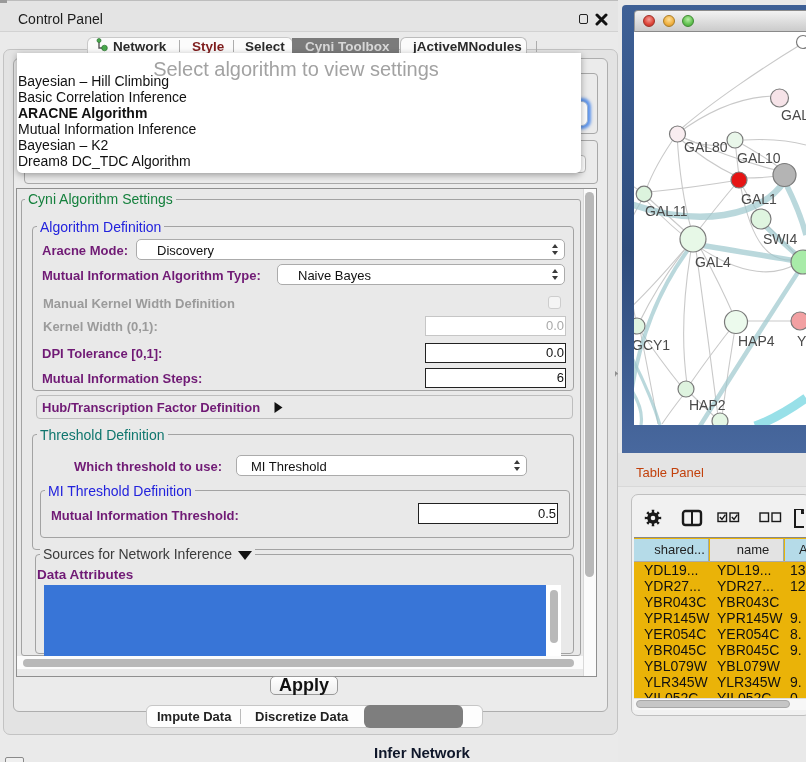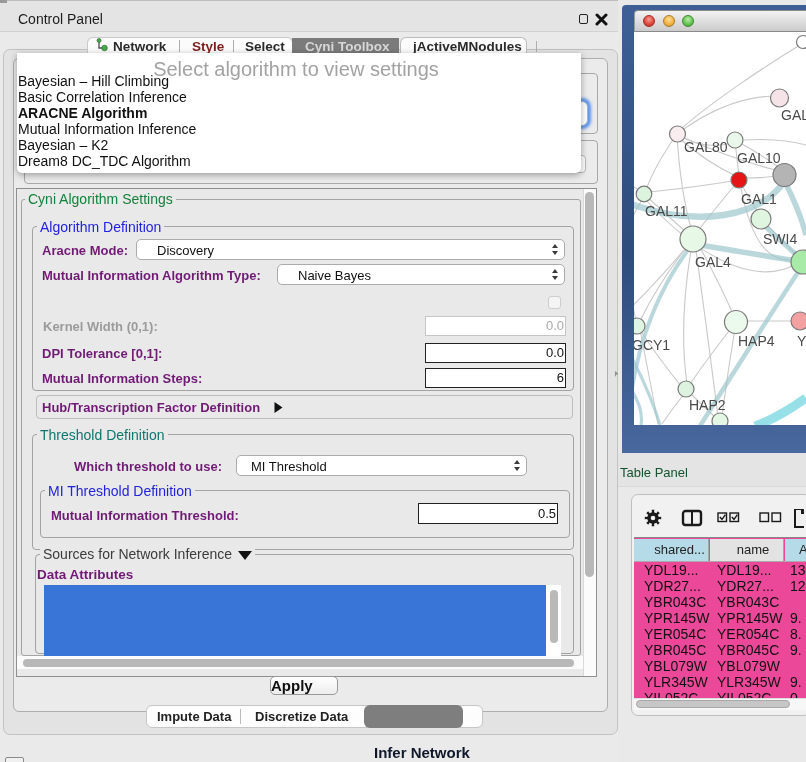--- a/index.html
+++ b/index.html
@@ -77,20 +77,21 @@
       <span class="ar arup"></span>
       <span class="ar ardn"></span>
     </div>
   <div class="lbl" style="left:42px;top:268px;">Mutual Information Algorithm Type:</div>
   <div class="combo" style="left:277px;top:264px;width:288px;height:21px;">
       <span style="position:absolute;left:20px;top:3px;">Naive Bayes</span>
       <span class="ar arup"></span>
       <span class="ar ardn"></span>
     </div>
 
+  <div class="glbl" style="left:43px;top:296px;">Manual Kernel Width Definition</div>
   <div class="abs" style="left:548px;top:296px;width:13px;height:13px;background:#f4f4f4;border:1px solid #cdcdcd;border-radius:3px;"></div>
 
   <div class="glbl" style="left:43px;top:319px;">Kernel Width (0,1):</div>
   <div class="field" style="left:425px;top:316px;width:141px;height:20px;border:1px solid #c6c6c6;color:#a9a9a9;line-height:18px;">0.0</div>
 
   <div class="lbl" style="left:42px;top:346px;">DPI Tolerance [0,1]:</div>
   <div class="field" style="left:425px;top:343px;width:141px;height:20px;border:1px solid #222;color:#111;line-height:18px;">0.0</div>
 
   <div class="lbl" style="left:42px;top:371px;">Mutual Information Steps:</div>
   <div class="field" style="left:425px;top:368px;width:141px;height:20px;border:1px solid #222;color:#111;line-height:18px;">6</div>
@@ -118,21 +119,21 @@
 
   <div class="grp" style="left:35px;top:554px;width:539px;height:100px;"></div>
   <div class="gtitle" style="left:40px;top:546px;background:#e9e9e9;color:#3b3b3b;">Sources for Network Inference <span style="display:inline-block;width:0;height:0;border-left:7px solid transparent;border-right:7px solid transparent;border-top:9px solid #111;vertical-align:middle;margin-left:2px;"></span></div>
   <div class="lbl" style="left:37px;top:567px;font-size:13.5px;">Data Attributes</div>
 
   <div class="abs" style="left:44px;top:585px;width:517px;height:71px;background:#fff;overflow:hidden;">
     <div style="position:absolute;left:0;top:0;width:502px;height:71px;background:#3875d7;"></div>
     <div style="position:absolute;left:506px;top:5px;width:8px;height:53px;background:#b9b9b9;border-radius:4px;"></div>
   </div>
 
-  <div class="abs" style="left:270px;top:676px;width:68px;height:19px;background:linear-gradient(#ffffff,#ededed);border:1px solid #9a9a9a;border-radius:5px;text-align:left;font-size:15px;font-weight:bold;color:#111;line-height:17px;">Apply</div>
+  <div class="abs" style="left:270px;top:676px;width:68px;height:19px;background:linear-gradient(#ffffff,#ededed);border:1px solid #9a9a9a;border-radius:5px;text-align:center;font-size:18px;font-weight:bold;color:#111;line-height:17px;">Apply</div>
 
   <div class="abs" style="left:146px;top:705px;width:337px;height:23px;background:#fdfdfd;border:1px solid #c6c6c6;border-radius:6px;"></div>
   <div class="abs" style="left:364px;top:705px;width:99px;height:23px;background:#7e7e7e;border-radius:6px;"></div>
   <div class="abs" style="left:157px;top:709px;font-size:13px;font-weight:bold;color:#222;">Impute Data</div>
   <div class="abs" style="left:240px;top:709px;width:1px;height:15px;background:#bbb;"></div>
   <div class="abs" style="left:255px;top:709px;font-size:13px;font-weight:bold;color:#222;">Discretize Data</div>
   <div class="abs" style="left:374px;top:744px;font-size:15px;font-weight:bold;color:#0f172a;">Infer Network</div>
 
   <div class="abs" style="left:5px;top:757px;width:19px;height:12px;background:#f0f0f0;border:1.5px solid #8a8a8a;border-radius:2px;"></div>
 
@@ -225,39 +226,39 @@
       <text x="763" y="244">SWI4</text>
       <text x="695" y="267">GAL4</text>
       <text x="632" y="350">GCY1</text>
       <text x="738" y="346">HAP4</text>
       <text x="797" y="346">Y</text>
       <text x="689" y="410">HAP2</text>
     </g>
   </svg>
 
   <div class="abs" style="left:618px;top:453px;width:188px;height:34px;background:#e4e4e4;border-bottom:1px solid #d8d8d8;"></div>
-  <div class="abs" style="left:620px;top:465px;font-size:13px;color:#14532d;">Table Panel</div>
+  <div class="abs" style="left:636px;top:465px;font-size:13px;color:#c2410c;">Table Panel</div>
   <div class="abs" style="left:631px;top:494px;width:180px;height:222px;background:#f1f1f1;border:1px solid #bfbfbf;border-radius:7px;"></div>
 
   <svg class="abs" style="left:644px;top:509px;z-index:3" width="160" height="20" viewBox="0 0 160 20">
     <path fill="#1a1a1a" fill-rule="evenodd" d="M 17.19 7.64 L 17.19 10.36 L 14.81 10.04 L 13.84 12.37 L 15.75 13.83 L 13.83 15.75 L 12.37 13.84 L 10.04 14.81 L 10.36 17.19 L 7.64 17.19 L 7.96 14.81 L 5.63 13.84 L 4.17 15.75 L 2.25 13.83 L 4.16 12.37 L 3.19 10.04 L 0.81 10.36 L 0.81 7.64 L 3.19 7.96 L 4.16 5.63 L 2.25 4.17 L 4.17 2.25 L 5.63 4.16 L 7.96 3.19 L 7.64 0.81 L 10.36 0.81 L 10.04 3.19 L 12.37 4.16 L 13.83 2.25 L 15.75 4.17 L 13.84 5.63 L 14.81 7.96 Z M 11.30 9.00 A 2.3 2.3 0 1 0 6.70 9.00 A 2.3 2.3 0 1 0 11.30 9.00 Z"></path>
     <rect x="39" y="2" width="18" height="14" rx="2.5" fill="none" stroke="#1a1a1a" stroke-width="2.4"></rect>
     <line x1="48" y1="2" x2="48" y2="16" stroke="#1a1a1a" stroke-width="2"></line>
     <g stroke="#1a1a1a" stroke-width="1.4" fill="none">
       <rect x="74" y="4" width="8.5" height="8.5"></rect>
       <rect x="86" y="4" width="8.5" height="8.5"></rect>
       <path d="M75.8 8 L78 10.3 L81.4 5.6"></path>
       <path d="M87.8 8 L90 10.3 L93.4 5.6"></path>
       <rect x="116" y="4" width="8.5" height="8.5"></rect>
       <rect x="128" y="4" width="8.5" height="8.5"></rect>
     </g>
     <path d="M151 0 L158 0 L162 4 L162 18 L151 18 Z M158 0 L158 4 L162 4" fill="none" stroke="#1a1a1a" stroke-width="2"></path>
   </svg>
 
-  <div class="abs" style="left:634px;top:537px;width:172px;height:161px;background:#ec4899;border-top:1px solid #888;overflow:hidden;padding-left:24px;">
+  <div class="abs" style="left:634px;top:537px;width:172px;height:161px;background:#eab308;border-top:1px solid #888;overflow:hidden;padding-left:24px;">
     <div style="position:absolute;left:0;top:1px;width:75px;height:22px;background:#b5dbe8;border-right:1px solid #9aa;"></div>
     <div style="position:absolute;left:76px;top:1px;width:74px;height:22px;background:#e3e3e3;border-right:1px solid #9aa;"></div>
     <div style="position:absolute;left:151px;top:1px;width:30px;height:22px;background:#b5dbe8;"></div>
     <div style="position:absolute;left:8px;top:4px;width:75px;text-align:center;font-size:13px;color:#222;">shared...</div>
     <div style="position:absolute;left:82px;top:4px;width:74px;text-align:center;font-size:13px;color:#222;">name</div>
     <div style="position:absolute;left:165px;top:4px;font-size:13px;color:#222;">A</div>
     <div style="position:absolute;left:0;top:23px;width:172px;height:1px;background:#aaa;"></div>
     <div style="position:absolute;left:10px;top:24px;font-size:14px;color:#111;line-height:16px;">YDL19...<br>YDR27...<br>YBR043C<br>YPR145W<br>YER054C<br>YBR045C<br>YBL079W<br>YLR345W<br>YIL052C</div>
     <div style="position:absolute;left:83px;top:24px;font-size:14px;color:#111;line-height:16px;">YDL19...<br>YDR27...<br>YBR043C<br>YPR145W<br>YER054C<br>YBR045C<br>YBL079W<br>YLR345W<br>YIL052C</div>
     <div style="position:absolute;left:156px;top:24px;font-size:14px;color:#111;line-height:16px;">13<br>12<br><br>9.<br>8.<br>9.<br><br>9.<br>0</div>

